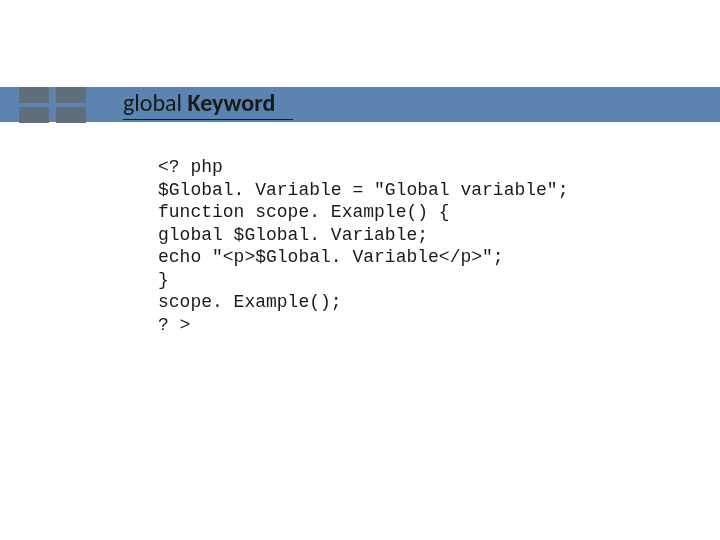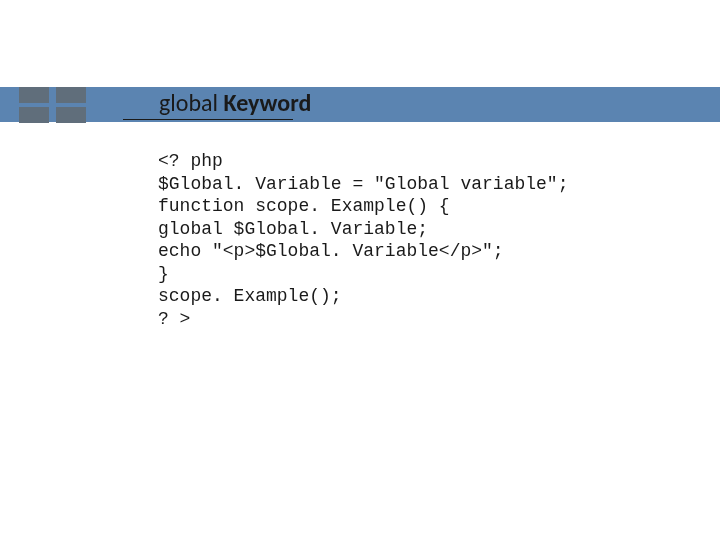--- a/index.html
+++ b/index.html
@@ -19,21 +19,20 @@
     width: 720px;
     height: 35px;
     background: #5b84b1;
   }
   .title-text {
     position: absolute;
     left: 123px;
     top: 88px;
     font-size: 24px;
     color: #1a1a1a;
-    margin-left: 36px;
   }
   .title-underline {
     position: absolute;
     left: 123px;
     top: 119px;
     width: 170px;
     height: 1px;
     background: #1a1a1a;
   }
   .deco-square {
@@ -70,21 +69,21 @@
     position: absolute;
     left: 6px;
     top: 0;
     font-size: 22px;
   }
   .code-inline {
     font-family: "Courier New", monospace;
     font-size: 20px;
   }
   .code-block {
-    margin-top: 0;
+    margin-top: 6px;
     padding-left: 35px;
     font-family: "Courier New", monospace;
     font-size: 18px;
     line-height: 1.25;
     white-space: pre;
     color: #1a1a1a;
   }
 </style>
 </head>
 <body>

